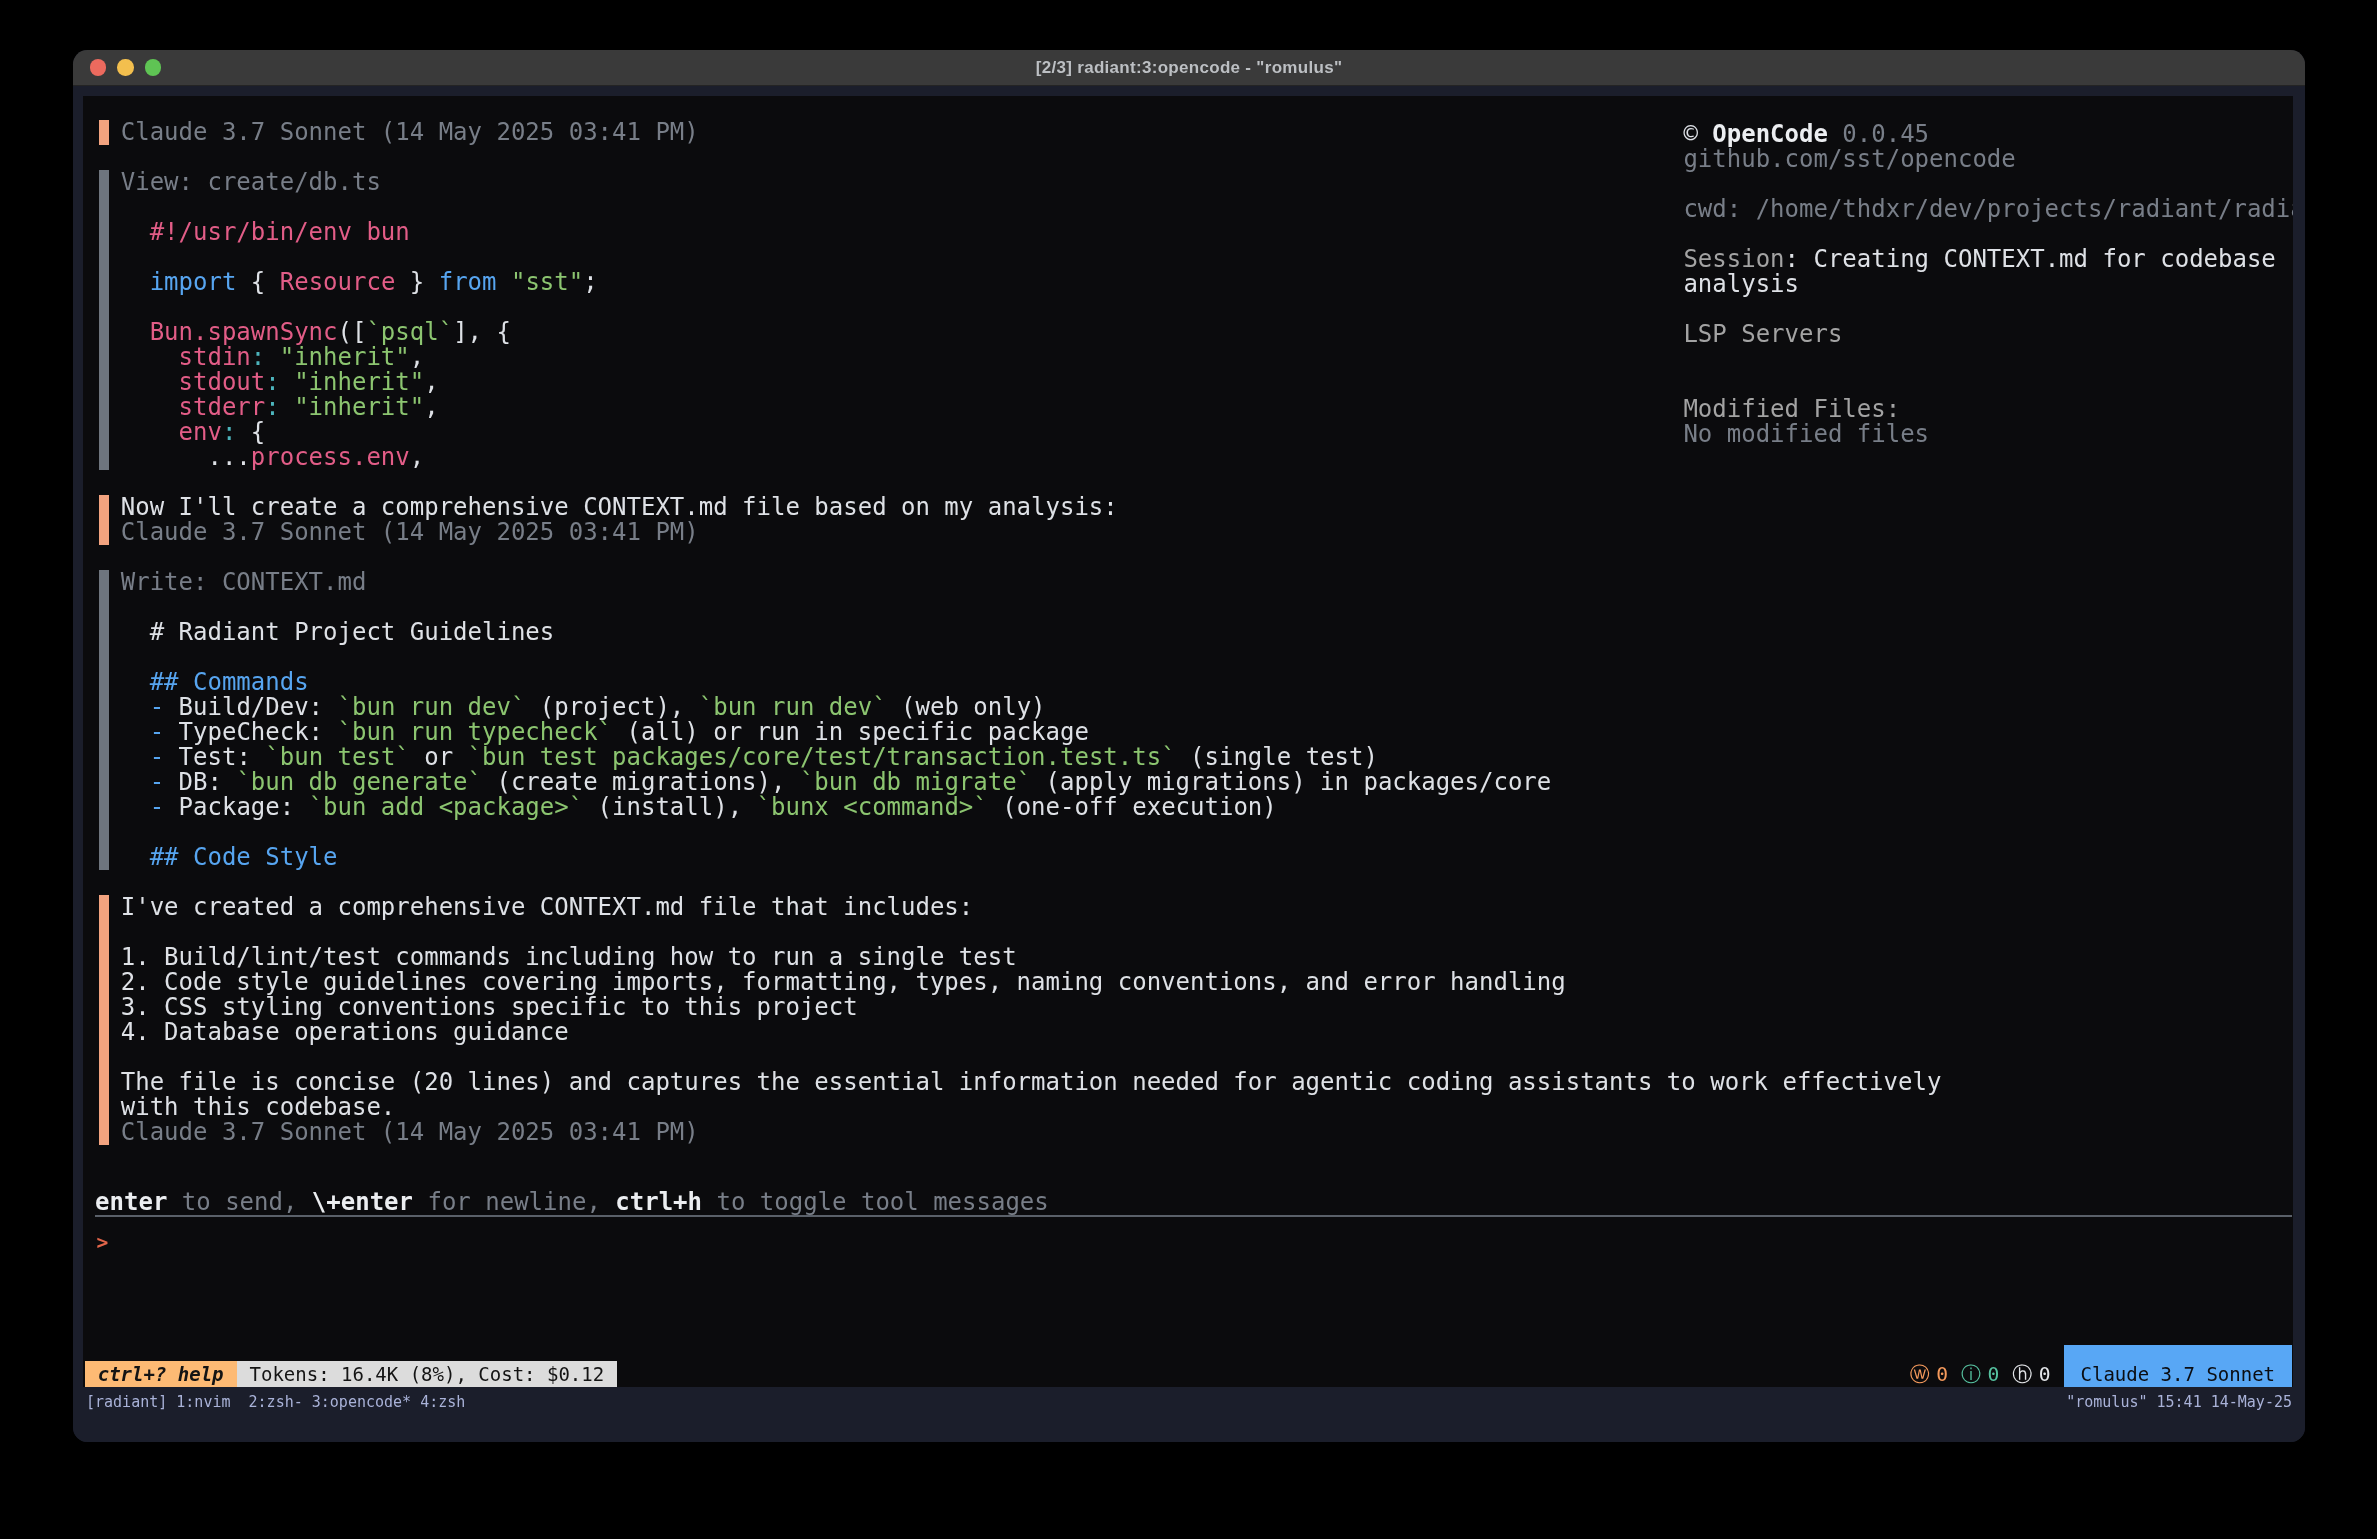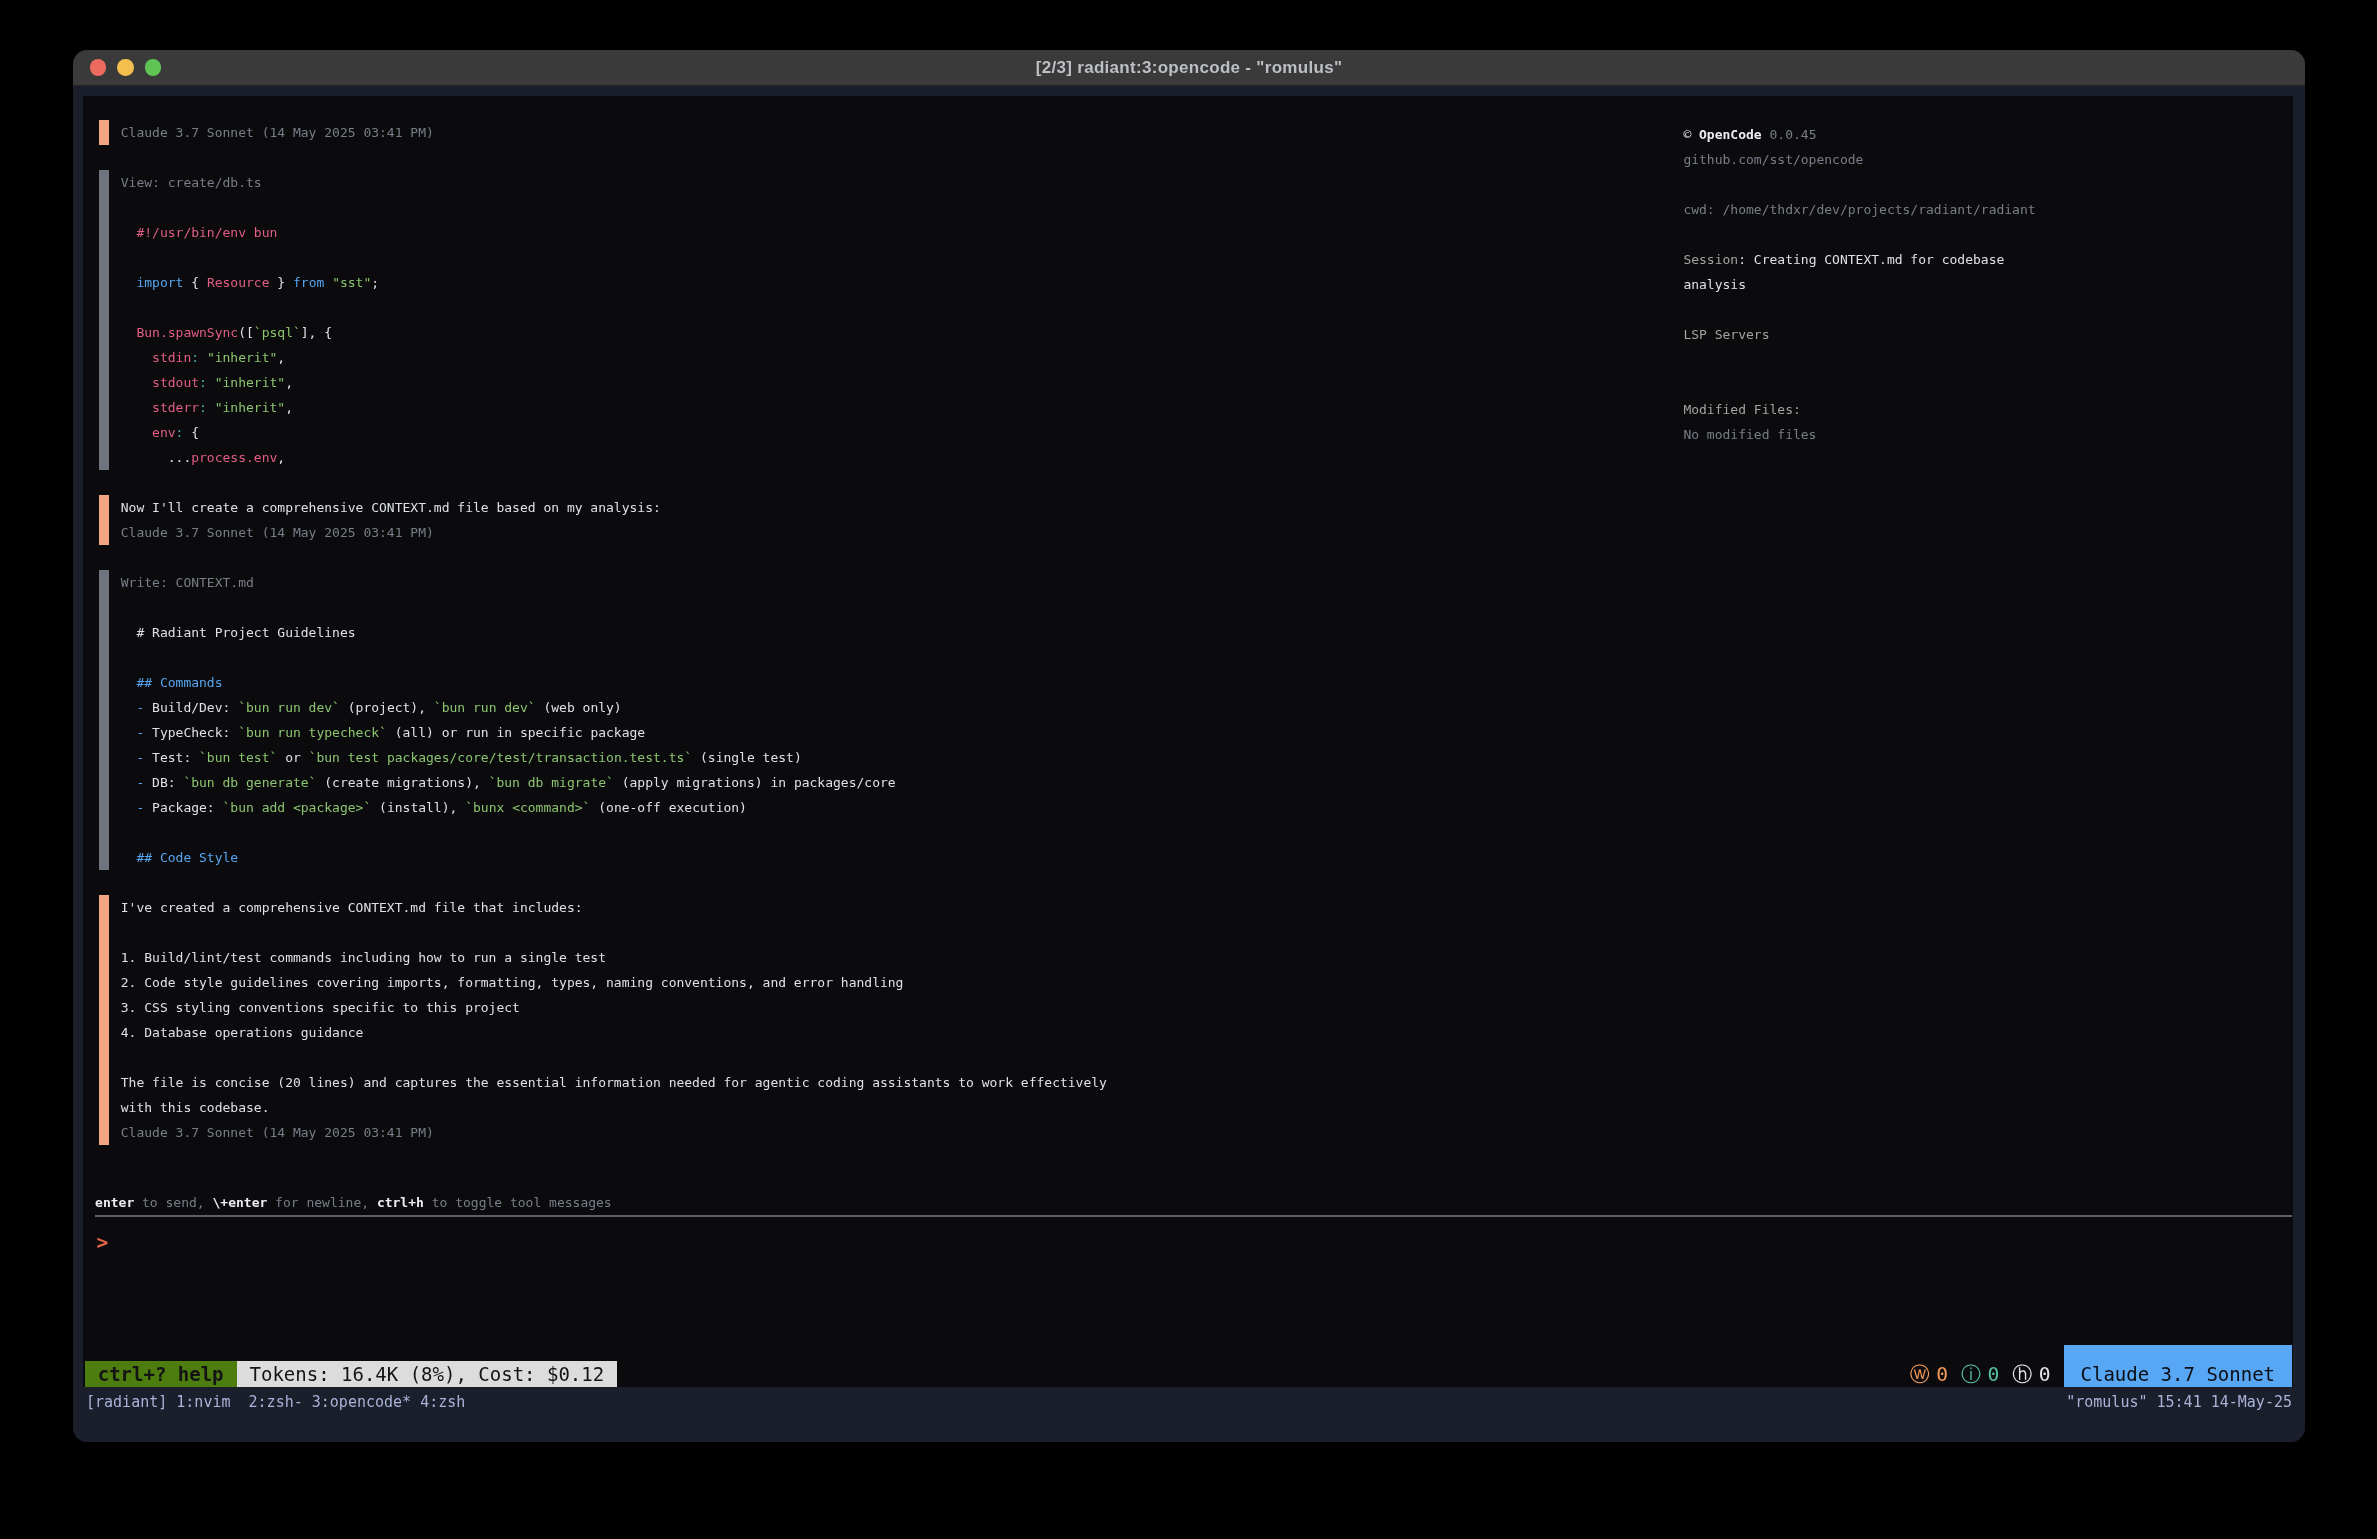--- a/index.html
+++ b/index.html
@@ -18,40 +18,40 @@
   .lights{position:absolute;left:17px;top:0;height:35px;display:flex;
           align-items:center;gap:11px;}
   .light{width:16.3px;height:16.3px;border-radius:50%;border:none;padding:0;}
   .light.red{background:#ec6a5e;} .light.yellow{background:#f3bf4e;}
   .light.green{background:#5fc454;}
   .content{position:absolute;left:0;top:37px;right:0;bottom:0;
            background:#1b1e2b;border-radius:0 0 14.4px 14.4px;overflow:hidden;}
   
   .tui{position:absolute;left:10.4px;top:9px;right:11.7px;bottom:55px;
        background:#0b0b0d;overflow:hidden;}
-  .row{height:25px;line-height:25px;font-size:13px;white-space:pre;}
+  .row{height:25px;line-height:25px;font-size:24px;white-space:pre;}
   .seg{white-space:pre;}
   .c-fg{color:#dee1e6;} .c-dim{color:#787e88;} .c-bold{color:#eceef1;font-weight:700;}
   .c-pink{color:#e25d87;text-align:center;} .c-blue{color:#57a5f0;} .c-green{color:#8cc570;}
   .c-cyan{color:#4db5bd;} .c-orangebold{color:#a3a3a3;font-weight:400;margin-top:48px;}
   .c-tmux{color:#a9b2d8;}
   #chat{position:absolute;left:15.7px;top:23.5px;right:6.5px;}
   .block{border-left:10.4px solid #6e757e;padding-left:11.7px;margin-bottom:25px;}
   .block.bar-orange{border-left-color:#f2a37f;}
   .block.bar-gray{border-left-color:#6e757e;}
   #panel{position:absolute;left:1600px;top:26px;right:5.2px;}
   #hint{position:absolute;left:11.7px;right:2.6px;bottom:172px;height:25px;}
   #divider{position:absolute;left:11.7px;right:1.3px;bottom:170px;height:2px;background:#5a6069;}
   #input-area{position:absolute;left:11.7px;right:1.3px;bottom:26px;height:144px;}
   #prompt{position:absolute;left:1.3px;top:14.4px;font-size:19.6px;font-weight:700;color:#e2654a;}
   #status{position:absolute;left:1.3px;right:1.3px;bottom:0;height:26px;
           display:flex;align-items:center;}
   .chip{height:26px;display:flex;align-items:center;padding:0 13px;
         font-size:19px;font-weight:700;}
-  .chip-dark{background:#4d7c0f;color:#141414;}
+  .chip-dark{background:#fdba74;color:#141414;font-style:italic;}
   .chip-light{background:#dcdcdc;color:#141414;font-weight:400;}
   .spacer{flex:1;}
   .counter{display:flex;align-items:center;margin-right:13px;font-size:19.6px;}
   .counter .glyph{margin-right:6.5px;font-size:20px;}
   .model-chip{height:26px;display:flex;align-items:center;padding:16px 17px;
               background:#58a7f5;color:#0b0d12;font-size:19px;}
   
   .tmux{position:absolute;left:0;right:0;bottom:0;height:55px;
         padding:2.6px 13px 0 13px;box-sizing:border-box;
         display:flex;justify-content:space-between;

